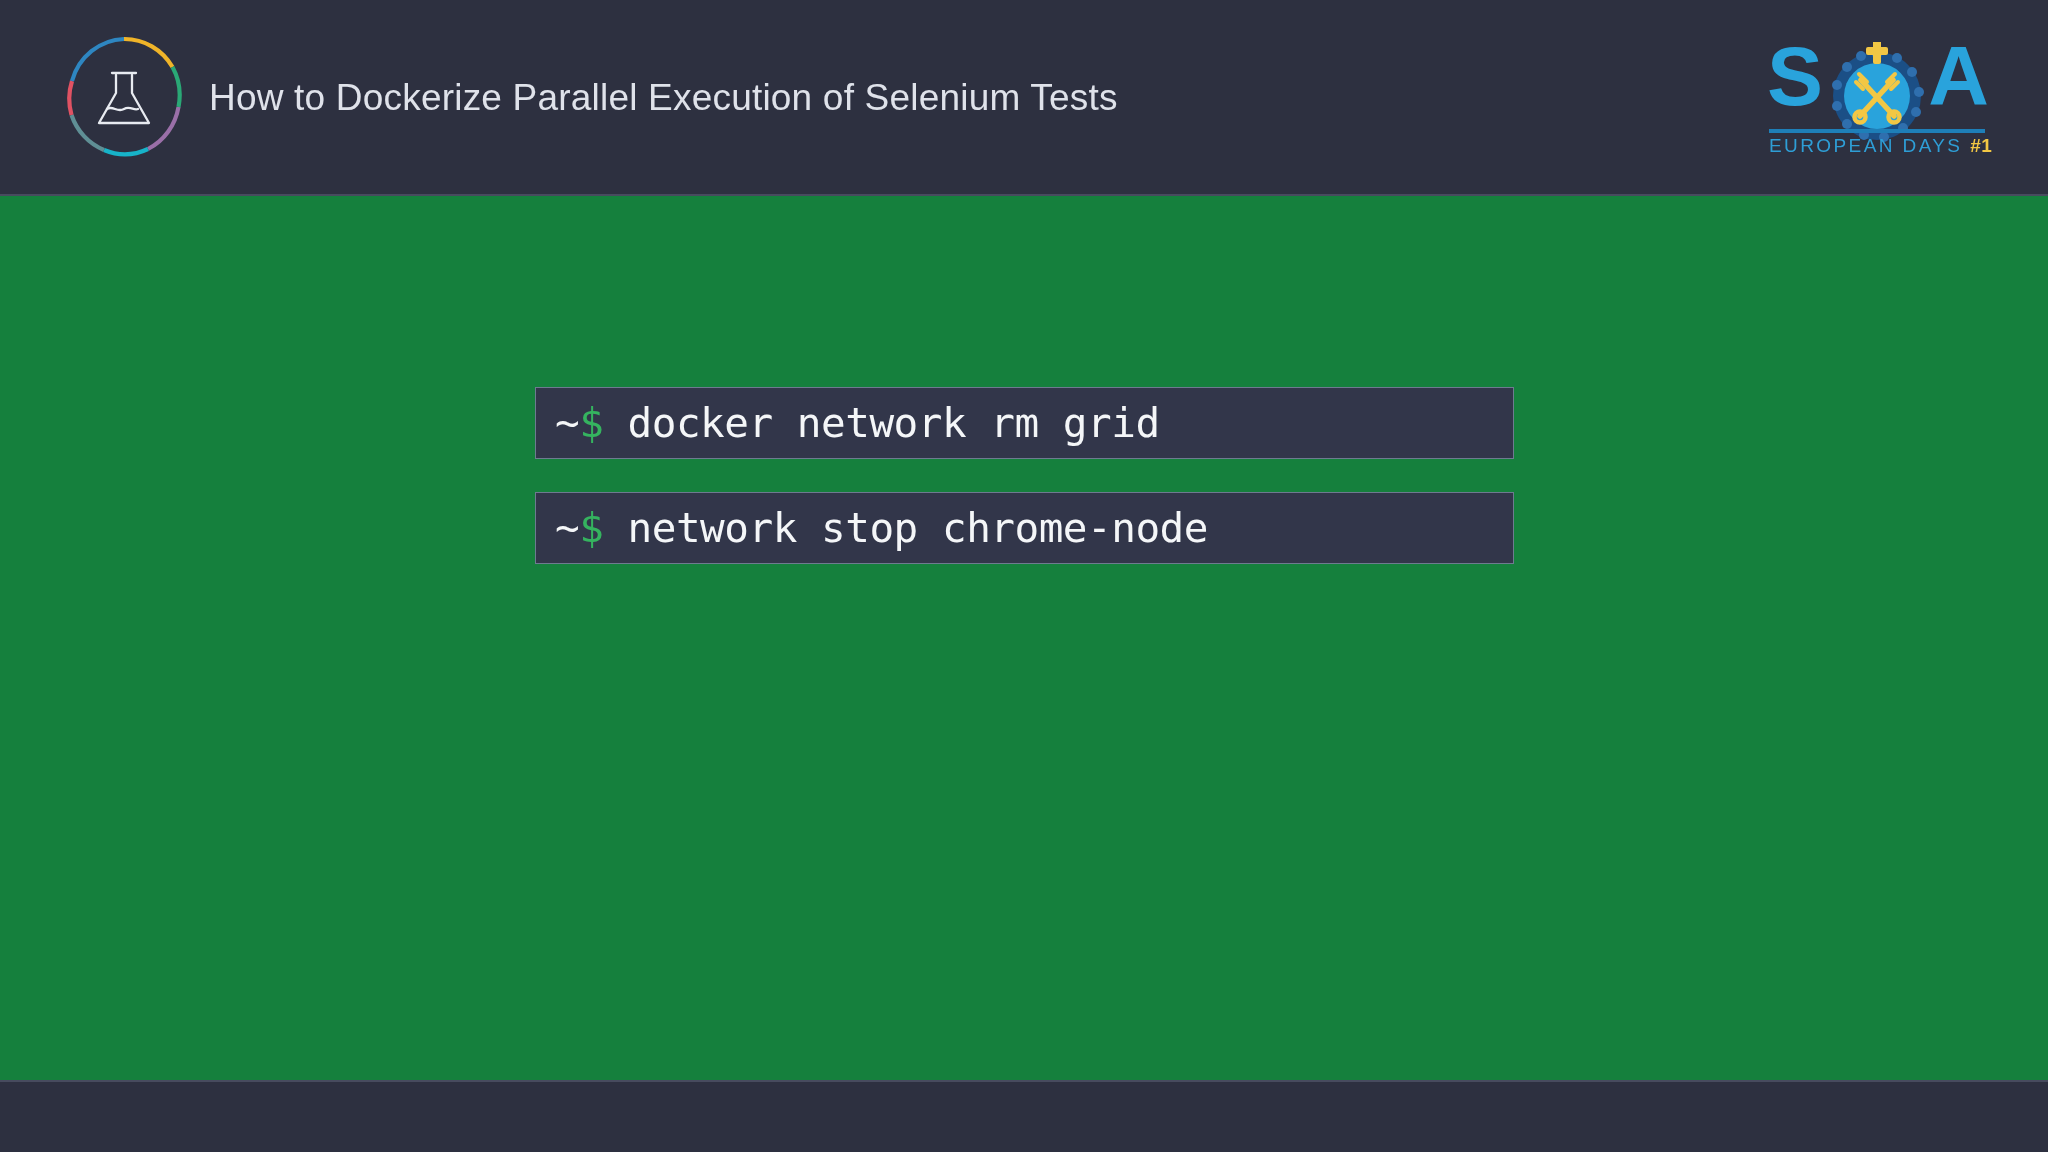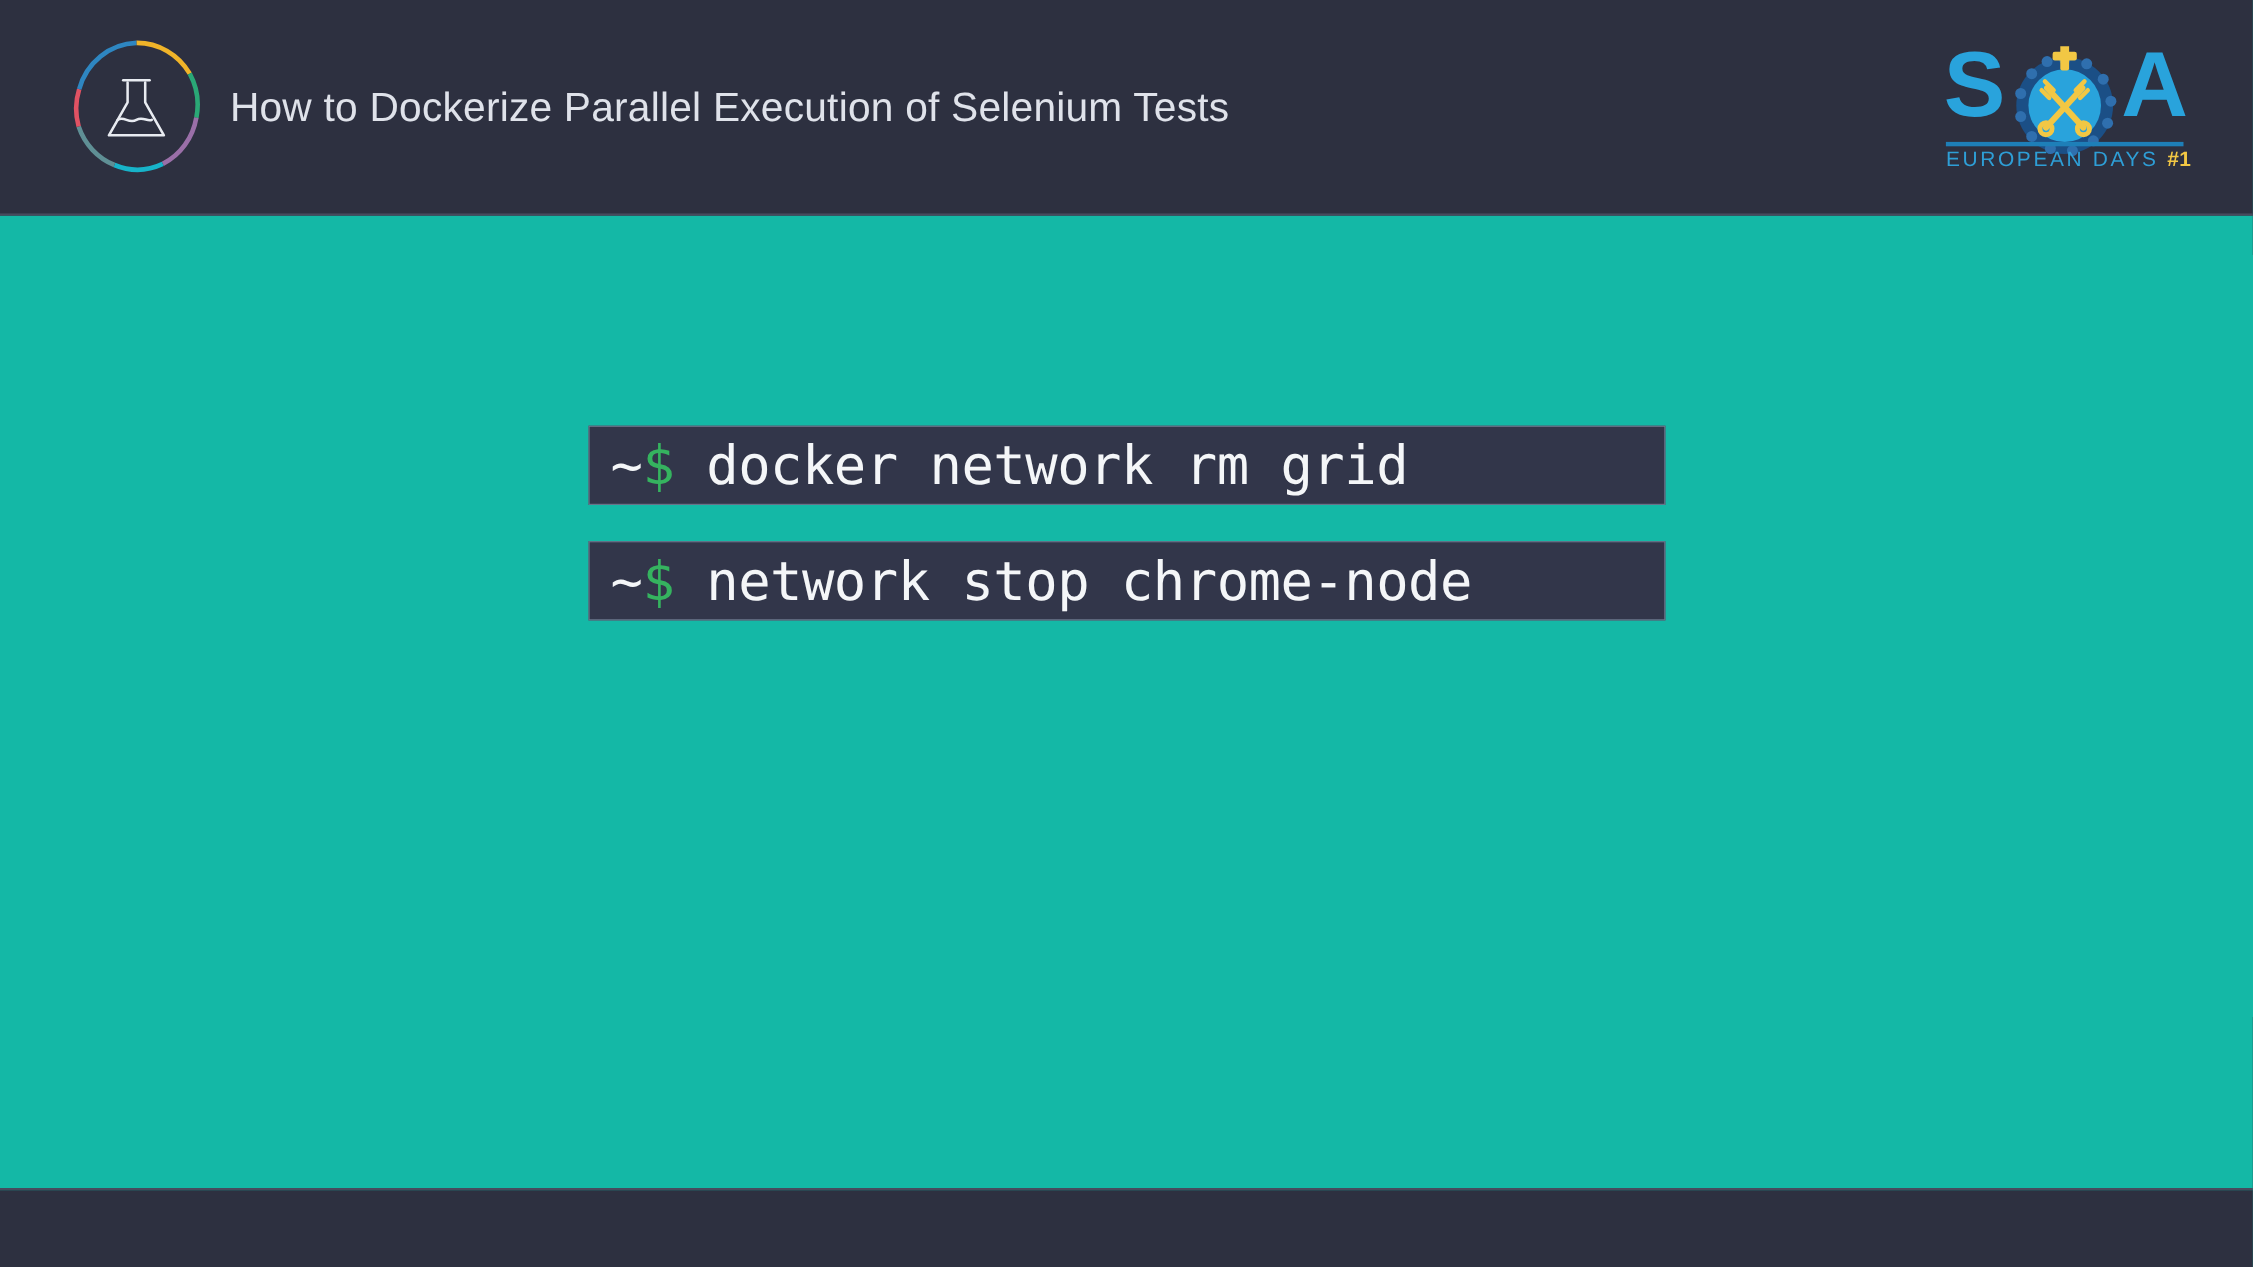--- a/index.html
+++ b/index.html
@@ -12,21 +12,21 @@
     height: 1152px;
     overflow: hidden;
     font-family: "Liberation Sans", sans-serif;
     -webkit-font-smoothing: antialiased;
   }
 
   .slide {
     position: relative;
     width: 2048px;
     height: 1152px;
-    background: #14b8a6;
+    background: #15803d;
   }
 
   
   .header {
     position: absolute;
     left: 0; top: 0;
     width: 2048px;
     height: 196px;
     background: #2d3040;
     border-bottom: 2px solid #474b5e;
@@ -136,21 +136,21 @@
     border: 1.5px solid #6e7b90;
     display: flex;
     align-items: center;
     padding-left: 19px;
     margin-bottom: 33px;
   }
   .cmd-box:last-child { margin-bottom: 0; }
 
   .cmd-text {
     font-family: "DejaVu Sans Mono", monospace;
-    font-size: 49px;
+    font-size: 41px;
     line-height: 1;
     white-space: pre;
     color: #f4f6f8;
     letter-spacing: -0.5px;
   }
   .prompt-tilde { color: #f4f6f8; }
   .prompt-dollar { color: #35b35f; }
 
   
   .footer-rule {

